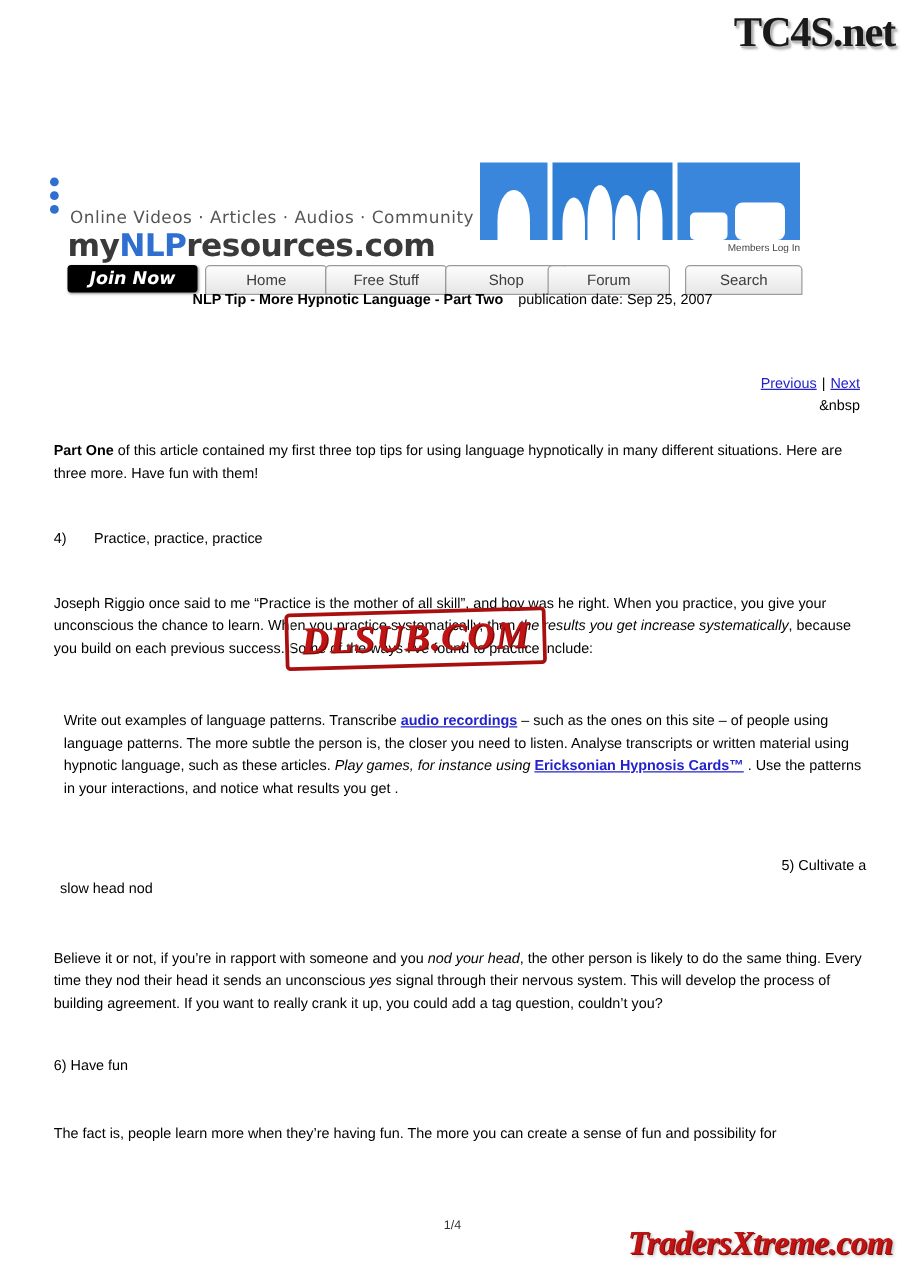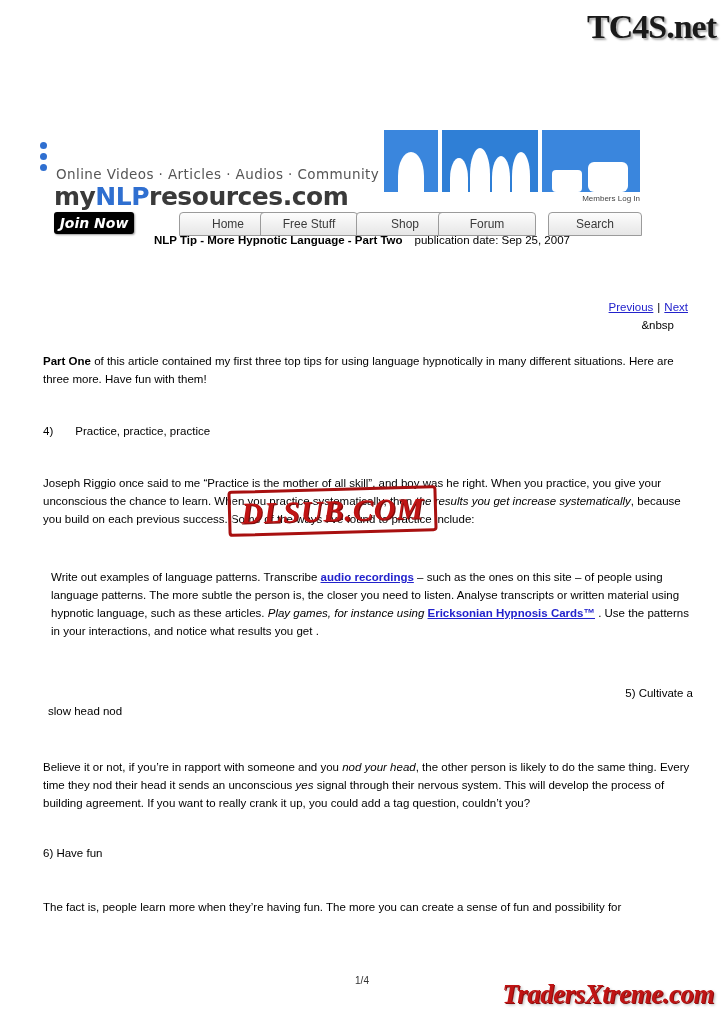--- a/index.html
+++ b/index.html
@@ -125,21 +125,21 @@
     position: absolute;
     left: 18px;
     top: 82px;
     width: 586px;
     height: 24px;
   }
   .join-now {
     position: absolute;
     left: 0;
     top: 0;
-    width: 80px;
+    width: 104px;
     height: 22px;
     background: #000;
     color: #fff;
     border-radius: 3px;
     font-family: "DejaVu Sans", sans-serif;
     font-style: italic;
     font-weight: bold;
     font-size: 14px;
     text-align: center;
     line-height: 22px;
@@ -151,21 +151,21 @@
     height: 22px;
     line-height: 22px;
     text-align: center;
     font-family: "Liberation Sans", sans-serif;
     font-size: 12px;
     color: #3b3b3b;
     background: linear-gradient(#fdfdfd, #e6e6e6);
     border: 1px solid #9b9b9b;
     border-radius: 4px 4px 0 0;
   }
-  .nav-tab.t1 { left: 125px; width: 96px; }
+  .nav-tab.t1 { left: 110px; width: 96px; }
   .nav-tab.t2 { left: 206px; width: 96px; }
   .nav-tab.t3 { left: 302px; width: 96px; text-align: center; }
   .nav-tab.t4 { left: 384px; width: 96px; }
   .nav-tab.t5 { left: 494px; width: 92px; }
 
   
   .title-line {
     position: absolute;
     left: 36px;
     top: 234px;
@@ -192,21 +192,21 @@
   .nav-links a {
     color: #2222cc;
     text-decoration: underline;
   }
   .nav-links .sep {
     color: #000;
     margin: 0 4px;
   }
   .nbsp-line {
     position: absolute;
-    right: 50px;
+    right: 36px;
     top: 319px;
     font-size: 11.5px;
     color: #000;
   }
 
   
   .body {
     position: absolute;
     left: 43px;
     top: 352px;

